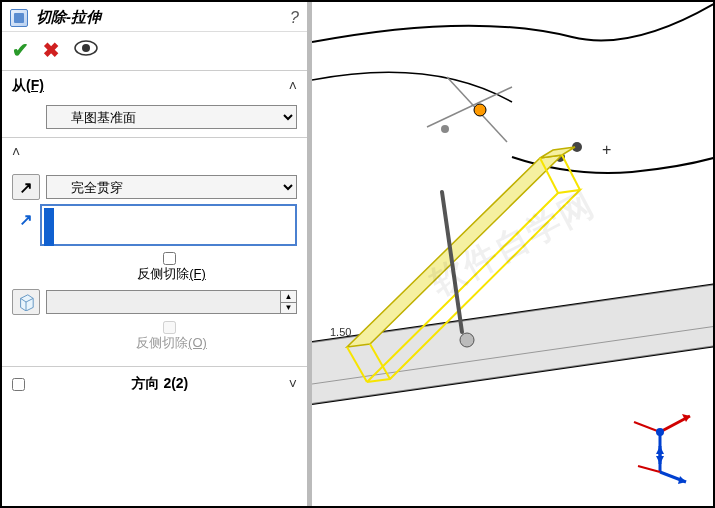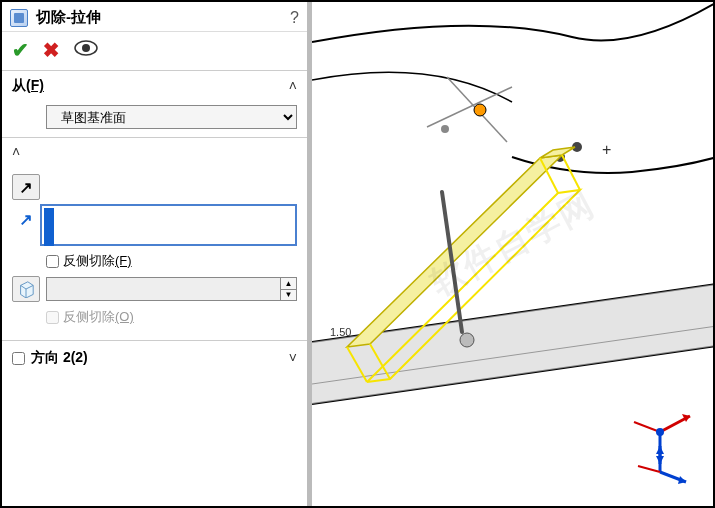--- a/index.html
+++ b/index.html
@@ -1,54 +1,54 @@
 <!DOCTYPE html>
 <html><head>
 <meta charset="utf-8">
 <style>
   * { box-sizing: border-box; margin: 0; padding: 0; font-family: "Microsoft YaHei", Arial, sans-serif; }
   body { width: 715px; height: 508px; background: #fff; position: relative; overflow: hidden; border: 2px solid #000; }
   .wrap { display: flex; height: 100%; }
   .panel { width: 310px; min-width: 310px; border-right: 5px solid #bbb; background: #fff; position: relative; display: flex; flex-direction: column; }
-  .title-row { display: flex; align-items: center; padding: 6px 8px 4px 8px; border-bottom: 1px solid #ddd; }
+  .title-row { display: flex; align-items: center; padding: 6px 8px 4px 8px; border-bottom: 1px solid #ddd; font-style: italic; }
   .title-icon { width: 18px; height: 18px; border: 1px solid #4a80c8; background: linear-gradient(135deg,#e8f0fc,#b8d0f0); margin-right: 8px; border-radius: 2px; position: relative; }
   .title-icon::after { content:""; position:absolute; inset:3px; background:#5a8cd0; border-radius:1px; }
   .title-text { font-weight: bold; font-size: 15px; flex: 1; }
   .help-icon { font-size: 16px; color: #555; cursor: pointer; }
   .confirm-row { display: flex; align-items: center; gap: 14px; padding: 6px 10px 8px 10px; border-bottom: 1px solid #ccc; }
   .ok-icon { color: #2a9a2a; font-size: 20px; font-weight: bold; cursor: pointer; }
   .cancel-icon { color: #d02020; font-size: 20px; font-weight: bold; cursor: pointer; }
   .eye-icon svg { width: 24px; height: 16px; }
   .section { border-bottom: 1px solid #ccc; }
   .section-head { display: flex; align-items: center; padding: 6px 10px; cursor: pointer; gap: 12px; }
   .section-head .lbl { font-size: 14px; font-weight: bold; flex: 1; }
   .u { text-decoration: underline; }
   .chev { font-size: 14px; color: #333; }
   .section-body { padding: 4px 10px 8px 44px; }
   .section-body.d1 { padding-left: 10px; }
-  .select { width: 100%; height: 24px; border: 1px solid #888; background: #f5f5f5; font-size: 13px; padding: 0 10px; }
+  .select { width: 100%; height: 24px; border: 1px solid #888; background: #f5f5f5; font-size: 13px; padding: 0 20px; }
   .row { display: flex; align-items: center; margin: 4px 0; }
   .btn28 { width: 28px; height: 26px; border: 1px solid #999; background: #f0f0f0; display: flex; align-items: center; justify-content: center; margin-right: 6px; cursor: pointer; border-radius: 2px; }
   .arrow-ne { font-size: 16px; font-weight: bold; }
   .blue-arrow { color: #1060d0; }
   .listbox { border: 2px solid #4a80d0; height: 42px; background: #fff; flex: 1; display:flex; align-items:flex-start; }
   .listsel { background: #1060d0; width: 10px; height: 38px; margin:2px; }
-  .chk { display: flex; align-items: center; font-size: 13px; margin: 6px 0 6px 34px; }
+  .chk { display: flex; align-items: center; font-size: 13px; margin: 6px 0 6px 34px; flex-direction: column; }
   .chk input { margin-right: 4px; }
   .chk.disabled { color: #999; }
   .spin-row { display: flex; align-items: center; }
   .cube-icon { width: 28px; height: 26px; border: 1px solid #999; background: #f0f0f0; display:flex; align-items:center; justify-content:center; margin-right:6px; border-radius:2px; }
   .cube-icon svg { width:18px; height:18px; }
   .spinner { flex:1; height:24px; border:1px solid #888; background:#eee; position:relative; }
   .spinbtns { position:absolute; right:0; top:0; width:16px; height:100%; border-left:1px solid #888; display:flex; flex-direction:column; }
   .spinbtns div { flex:1; display:flex; align-items:center; justify-content:center; font-size:8px; background:#f5f5f5; border-bottom:1px solid #888; }
   .spinbtns div:last-child { border-bottom:none; }
   .section-d2 { display:flex; align-items:center; padding:8px 10px; }
   .section-d2 input { margin-right: 6px; }
-  .section-d2 .lbl { font-size: 14px; font-weight:bold; flex:1; }
+  .section-d2 .lbl { font-size: 14px; font-weight:bold; flex:1;text-align:center; }
   .viewport { flex:1; position: relative; background:#fff; overflow:hidden; }
   .viewport svg { position:absolute; top:0; left:0; }
   .watermark { position:absolute; left:50%; top:48%; transform: translate(-50%,-50%) rotate(-28deg); font-size:34px; color:rgba(0,0,0,0.06); font-weight:bold; pointer-events:none; letter-spacing:2px; white-space: nowrap; }
 </style>
 </head>
 <body>
 
 <div class="wrap">
   <div class="panel">
     <div class="title-row">
@@ -81,20 +81,23 @@
 
     <div class="section">
       <div class="section-head">
         <span class="chev">˄</span>
       </div>
       <div class="section-body d1">
         <div class="row">
           <div class="btn28">
             <span class="arrow-ne">↗</span>
           </div>
+          <select class="select" style="flex:1">
+            <option>完全贯穿</option>
+          </select>
         </div>
         <div class="row" style="align-items:flex-start">
           <div style="width:28px; display:flex; justify-content:center; padding-top:6px;">
             <span class="arrow-ne blue-arrow">↗</span>
           </div>
           <div class="listbox">
             <div class="listsel"></div>
           </div>
         </div>
         <label class="chk">

